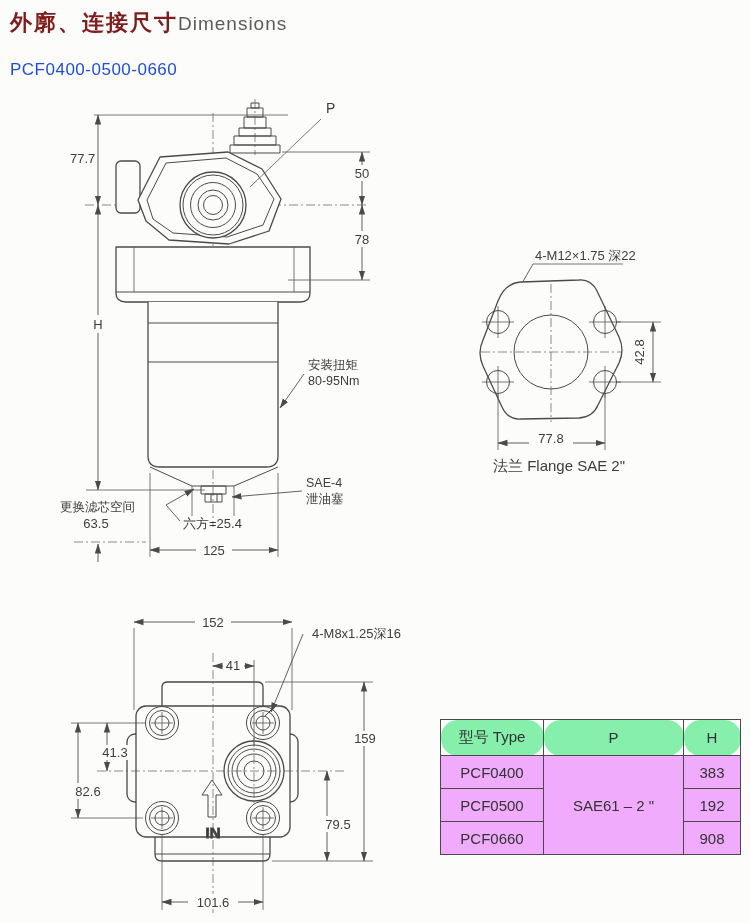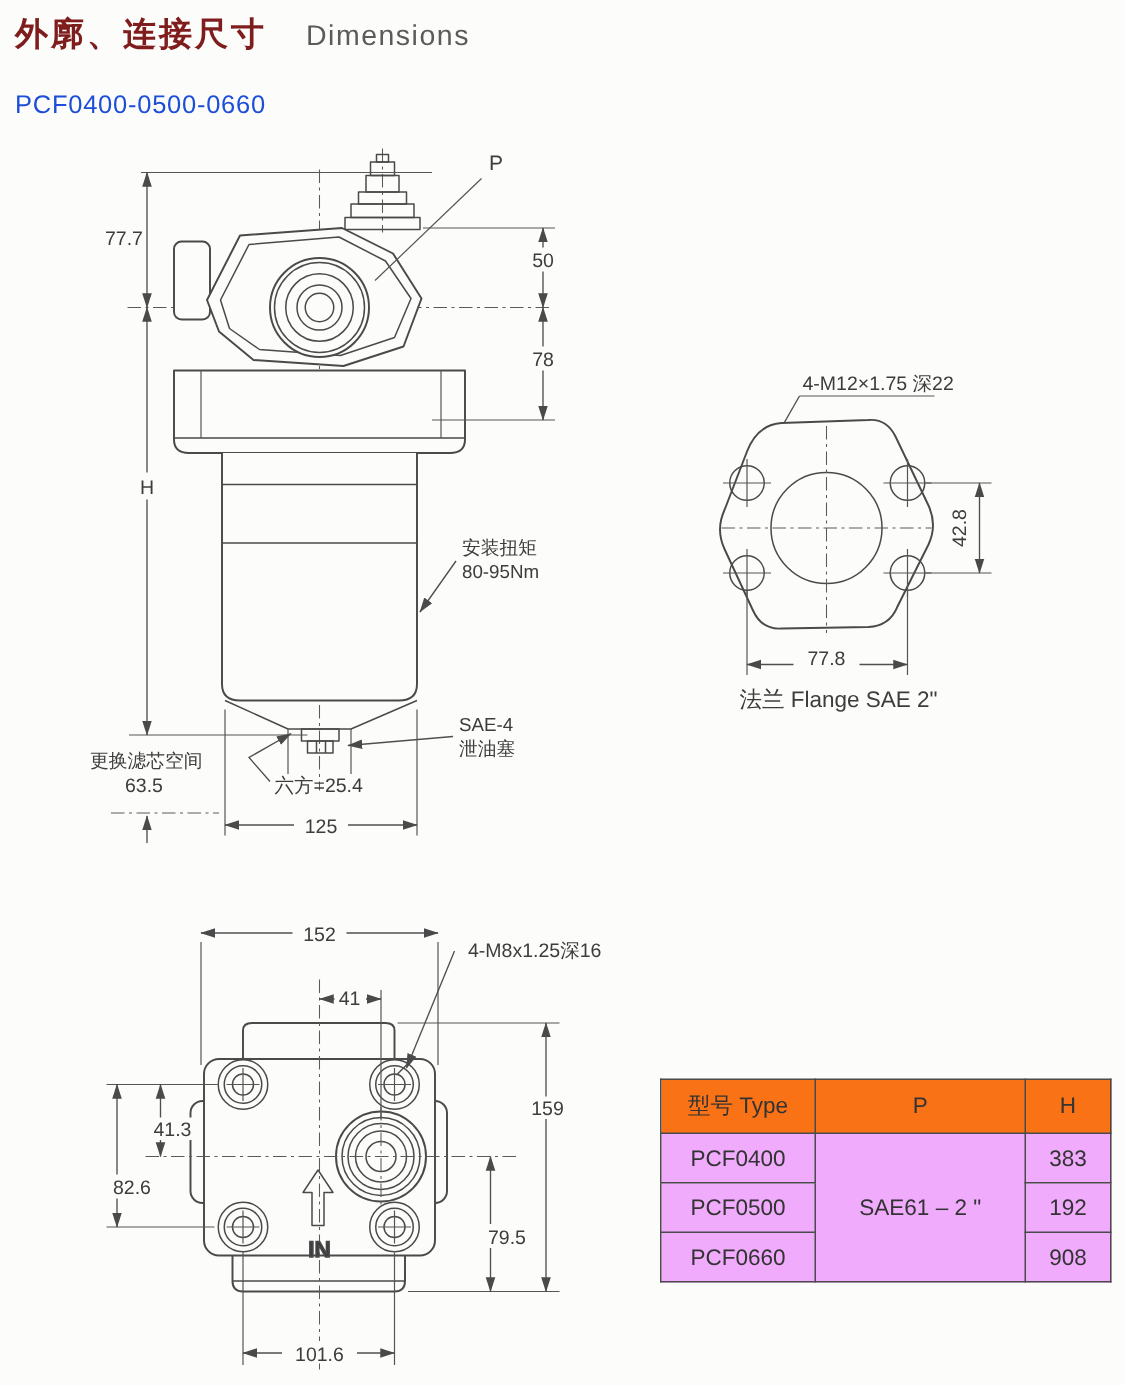--- a/index.html
+++ b/index.html
@@ -3,41 +3,41 @@
 <meta charset="utf-8">
 <style>
   html,body{margin:0;padding:0;}
   body{
     width:750px;height:923px;position:relative;background:#fcfcfb;
     font-family:"Liberation Sans","DejaVu Sans",sans-serif;color:#3d3d3d;
     overflow:hidden;
   }
   .hdr{position:absolute;left:10px;top:8px;white-space:nowrap;}
   .hdr .zh{font-size:22px;font-weight:bold;color:#7f1d1d;letter-spacing:2px;}
-  .hdr .en{font-size:19px;color:#5b5b5b;margin-left:26px;letter-spacing:1px;}
+  .hdr .en{font-size:19px;color:#5b5b5b;letter-spacing:1px;}
   .model{position:absolute;left:10px;top:60px;font-size:17px;color:#1d4ed8;letter-spacing:.5px;}
   svg{position:absolute;overflow:visible;}
   svg text{font-family:"Liberation Sans","DejaVu Sans",sans-serif;fill:#3d3d3d;}
   .ol{fill:#fcfcfb;stroke:#4a4a4a;stroke-width:1.3;stroke-linejoin:round;}
   .ol2{fill:none;stroke:#4a4a4a;stroke-width:1;stroke-linejoin:round;}
   .thin{stroke:#555;stroke-width:.8;fill:none;}
   .dim{stroke:#4f4f4f;stroke-width:.9;fill:none;}
   .cl{stroke:#5a5a5a;stroke-width:.7;fill:none;stroke-dasharray:9 3 2 3;}
   .gap{fill:#fcfcfb;stroke:none;}
   .dt{font-size:13px;}
   .zh-s{font-size:12.5px;}
   table.spec{
     position:absolute;left:440px;top:719px;border-collapse:collapse;
     font-size:15px;color:#333;
   }
   table.spec th,table.spec td{
     border:1.6px solid #4a4a4a;text-align:center;vertical-align:middle;
     background:#f0abfc;font-weight:normal;
   }
-  table.spec th{background:#f97316;height:33px;}
+  table.spec th{background:#86efac;height:33px;border-radius:17px;}
   table.spec td{height:30px;}
   .c-type{width:100px;} .c-p{width:137px;} .c-h{width:54px;}
 </style>
 </head>
 <body>
 
 <div class="hdr">
   <span class="zh">外廓、连接尺寸</span><span class="en">Dimensions</span>
 </div>
 <div class="model">PCF0400-0500-0660</div>

